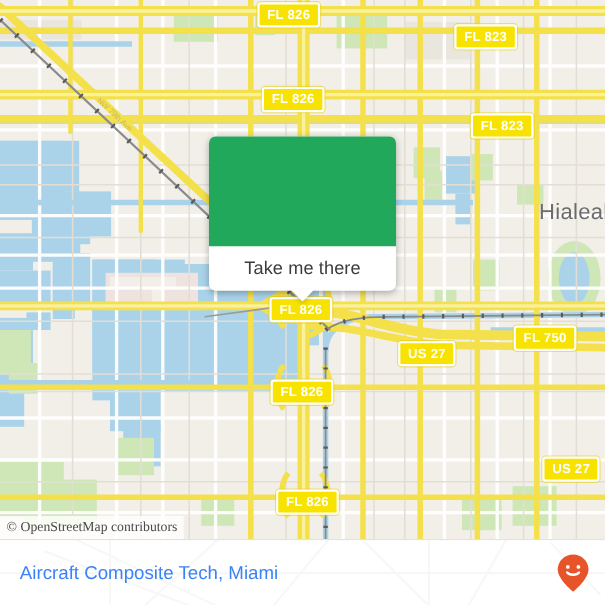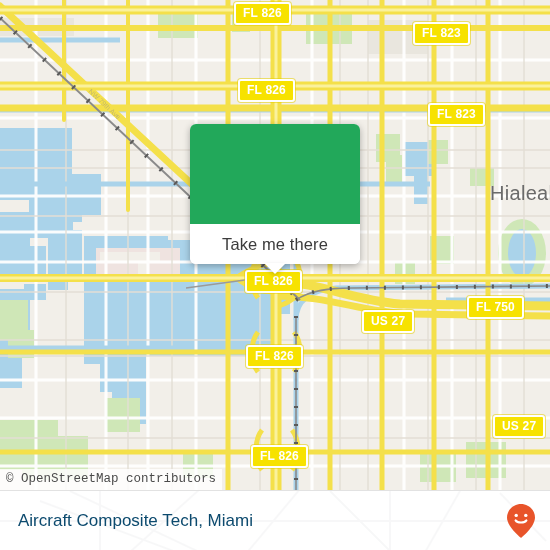--- a/index.html
+++ b/index.html
@@ -36,21 +36,21 @@
   .map-attrib {
     position: absolute;
     left: 0;
     bottom: 0;
     height: 21px;
     line-height: 21px;
     padding: 0 6px;
     background: rgba(255,255,255,0.82);
     color: #4a4a4a;
     font-size: 12.5px;
-    font-family: Liberation Mono, monospace;
+    font-family: Liberation Serif, serif;
     white-space: nowrap;
   }
 
   
   .shield {
     position: absolute;
     background: #f7e200;
     border: 2px solid #ffffff;
     border-radius: 3px;
     color: #ffffff;
@@ -135,21 +135,21 @@
     width: 550px; height: 550px;
     opacity: 0.07;
     pointer-events: none;
   }
   #footer-title {
     position: absolute;
     left: 18px;
     top: 0;
     height: 60px;
     line-height: 60px;
-    color: #0c4a6e;
+    color: #3b82f6;
     font-size: 17px;
     font-family: "Liberation Sans", sans-serif;
     white-space: nowrap;
   }
   #brand {
     position: absolute;
     right: 14px;
     top: 0;
     height: 60px;
     display: flex;

